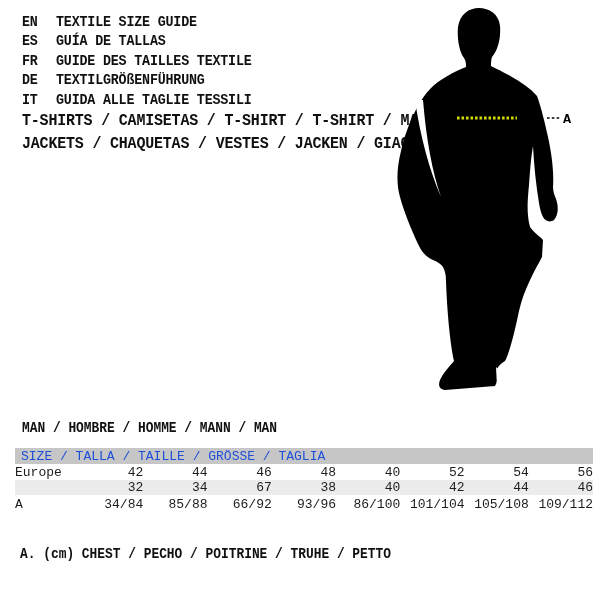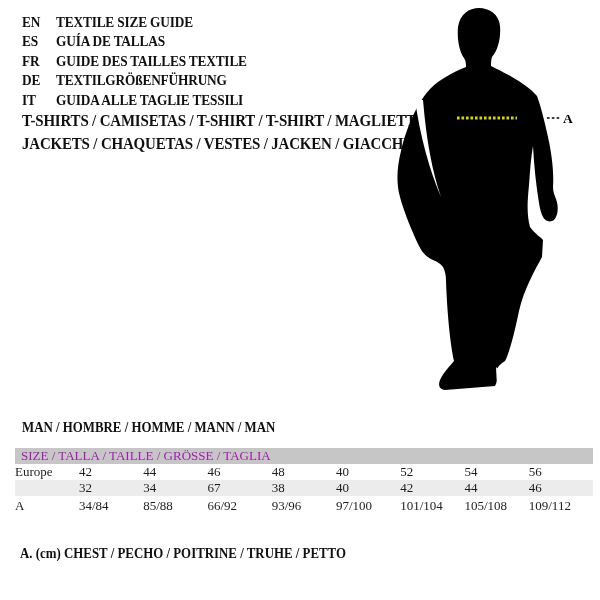--- a/index.html
+++ b/index.html
@@ -1,17 +1,17 @@
 <!DOCTYPE html>
 <html><head>
 <meta charset="utf-8">
 <style>
   html,body{margin:0;padding:0;background:#fff;}
   .canvas{position:relative;width:600px;height:600px;background:#ffffff;overflow:hidden;
-          font-family:Liberation Serif, serif;color:#101010;}
+          font-family:Liberation Mono, monospace;color:#101010;}
 
   
   .lang-list{position:absolute;top:13px;left:22px;transform:scaleX(0.92);transform-origin:0 0;}
   .lang-row{display:flex;line-height:19.4px;font-weight:bold;font-size:14.5px;letter-spacing:-0.2px;}
   .lang-code{width:37px;flex:0 0 37px;}
   .lang-label{white-space:nowrap;}
 
   
   .categories{position:absolute;top:110px;left:22px;transform:scaleX(0.88);transform-origin:0 0;}
   .category-line{font-weight:bold;font-size:17px;line-height:22.5px;letter-spacing:-0.2px;white-space:nowrap;}
@@ -21,26 +21,26 @@
   .figure svg{display:block;width:185px;height:390px;}
 
   
   .section-title{position:absolute;top:420px;left:22px;font-weight:bold;font-size:14px;
                  transform:scaleX(0.92);transform-origin:0 0;white-space:nowrap;}
 
   
   table.size-table{position:absolute;left:15px;top:448px;width:578px;border-collapse:collapse;
                    table-layout:fixed;font-size:13px;color:#1c1c1c;}
   table.size-table td{padding:0;vertical-align:middle;}
-  tr.hdr td{background:#c6c6c6;height:16px;padding-left:6px;font-size:13px;color:#a21caf;}
+  tr.hdr td{background:#c6c6c6;height:16px;padding-left:6px;font-size:13px;color:#1d4ed8;}
   tr.row-europe td{height:16px;}
   tr.row-us td,tr.row-num td{background:#ececec;height:15px;}
   tr.row-a td{height:19px;}
   td.lbl{text-align:left;padding-left:5px;}
-  td.val{text-align:left;}
+  td.val{text-align:right;}
 
   
   .footnote{position:absolute;top:546px;left:20px;font-weight:bold;font-size:14px;
             transform:scaleX(0.92);transform-origin:0 0;white-space:nowrap;}
 </style>
 </head>
 <body>
 
 <div class="canvas">
 
@@ -148,21 +148,21 @@
           <td class="val">42</td>
           <td class="val">44</td>
           <td class="val">46</td>
         </tr>
         <tr class="row-a">
           <td class="lbl">A</td>
           <td class="val">34/84</td>
           <td class="val">85/88</td>
           <td class="val">66/92</td>
           <td class="val">93/96</td>
-          <td class="val">97/100</td>
+          <td class="val">86/100</td>
           <td class="val">101/104</td>
           <td class="val">105/108</td>
           <td class="val">109/112</td>
         </tr>
       </tbody>
   </table>
 
   <div class="footnote">A. (cm) CHEST / PECHO / POITRINE / TRUHE / PETTO</div>
 
 </div>

